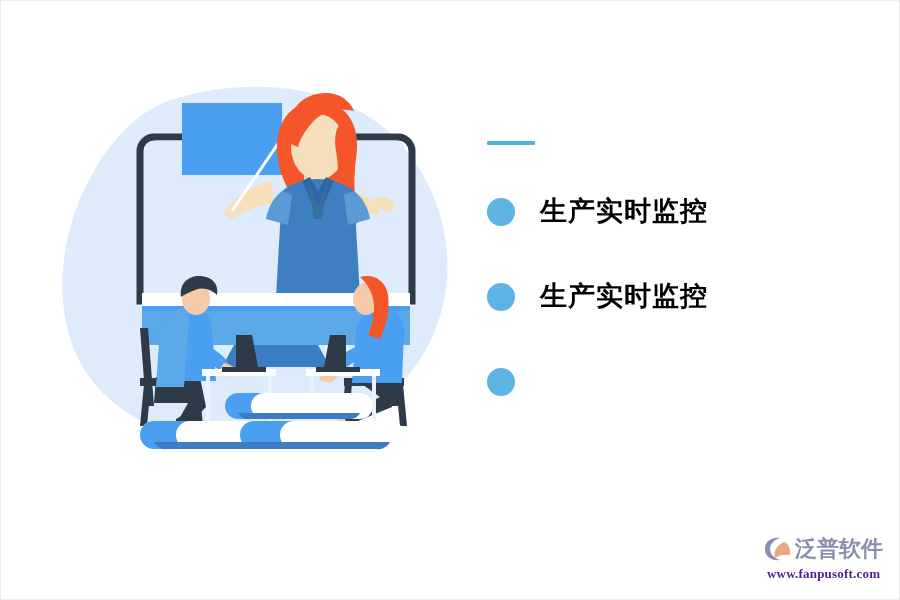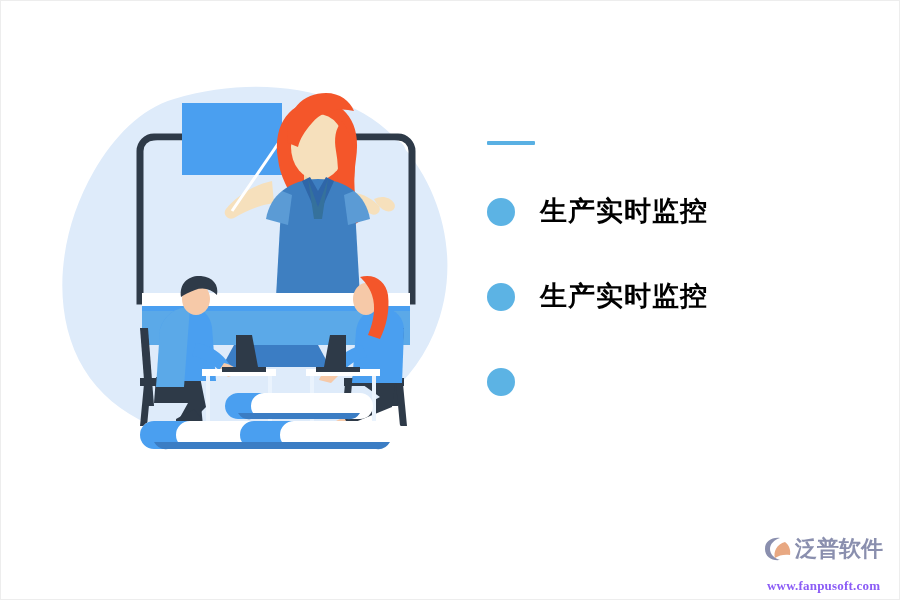--- a/index.html
+++ b/index.html
@@ -95,25 +95,25 @@
   #brand-name {
     margin-left: 2px;
     font-size: 22px;
     font-weight: bold;
     color: #8A8FAE;
     letter-spacing: 0px;
     line-height: 1;
     white-space: nowrap;
   }
   #brand-url {
-    margin-top: 14px;
+    margin-top: 2px;
     font-family: "Liberation Serif", "DejaVu Serif", serif;
     font-size: 13px;
     font-weight: bold;
-    color: #8b5cf6;
+    color: #4c1d95;
     letter-spacing: 0.2px;
     white-space: nowrap;
     text-align: left;
     padding-left: 4px;
   }
 </style>
 </head>
 <body>
 
 <div id="slide">

